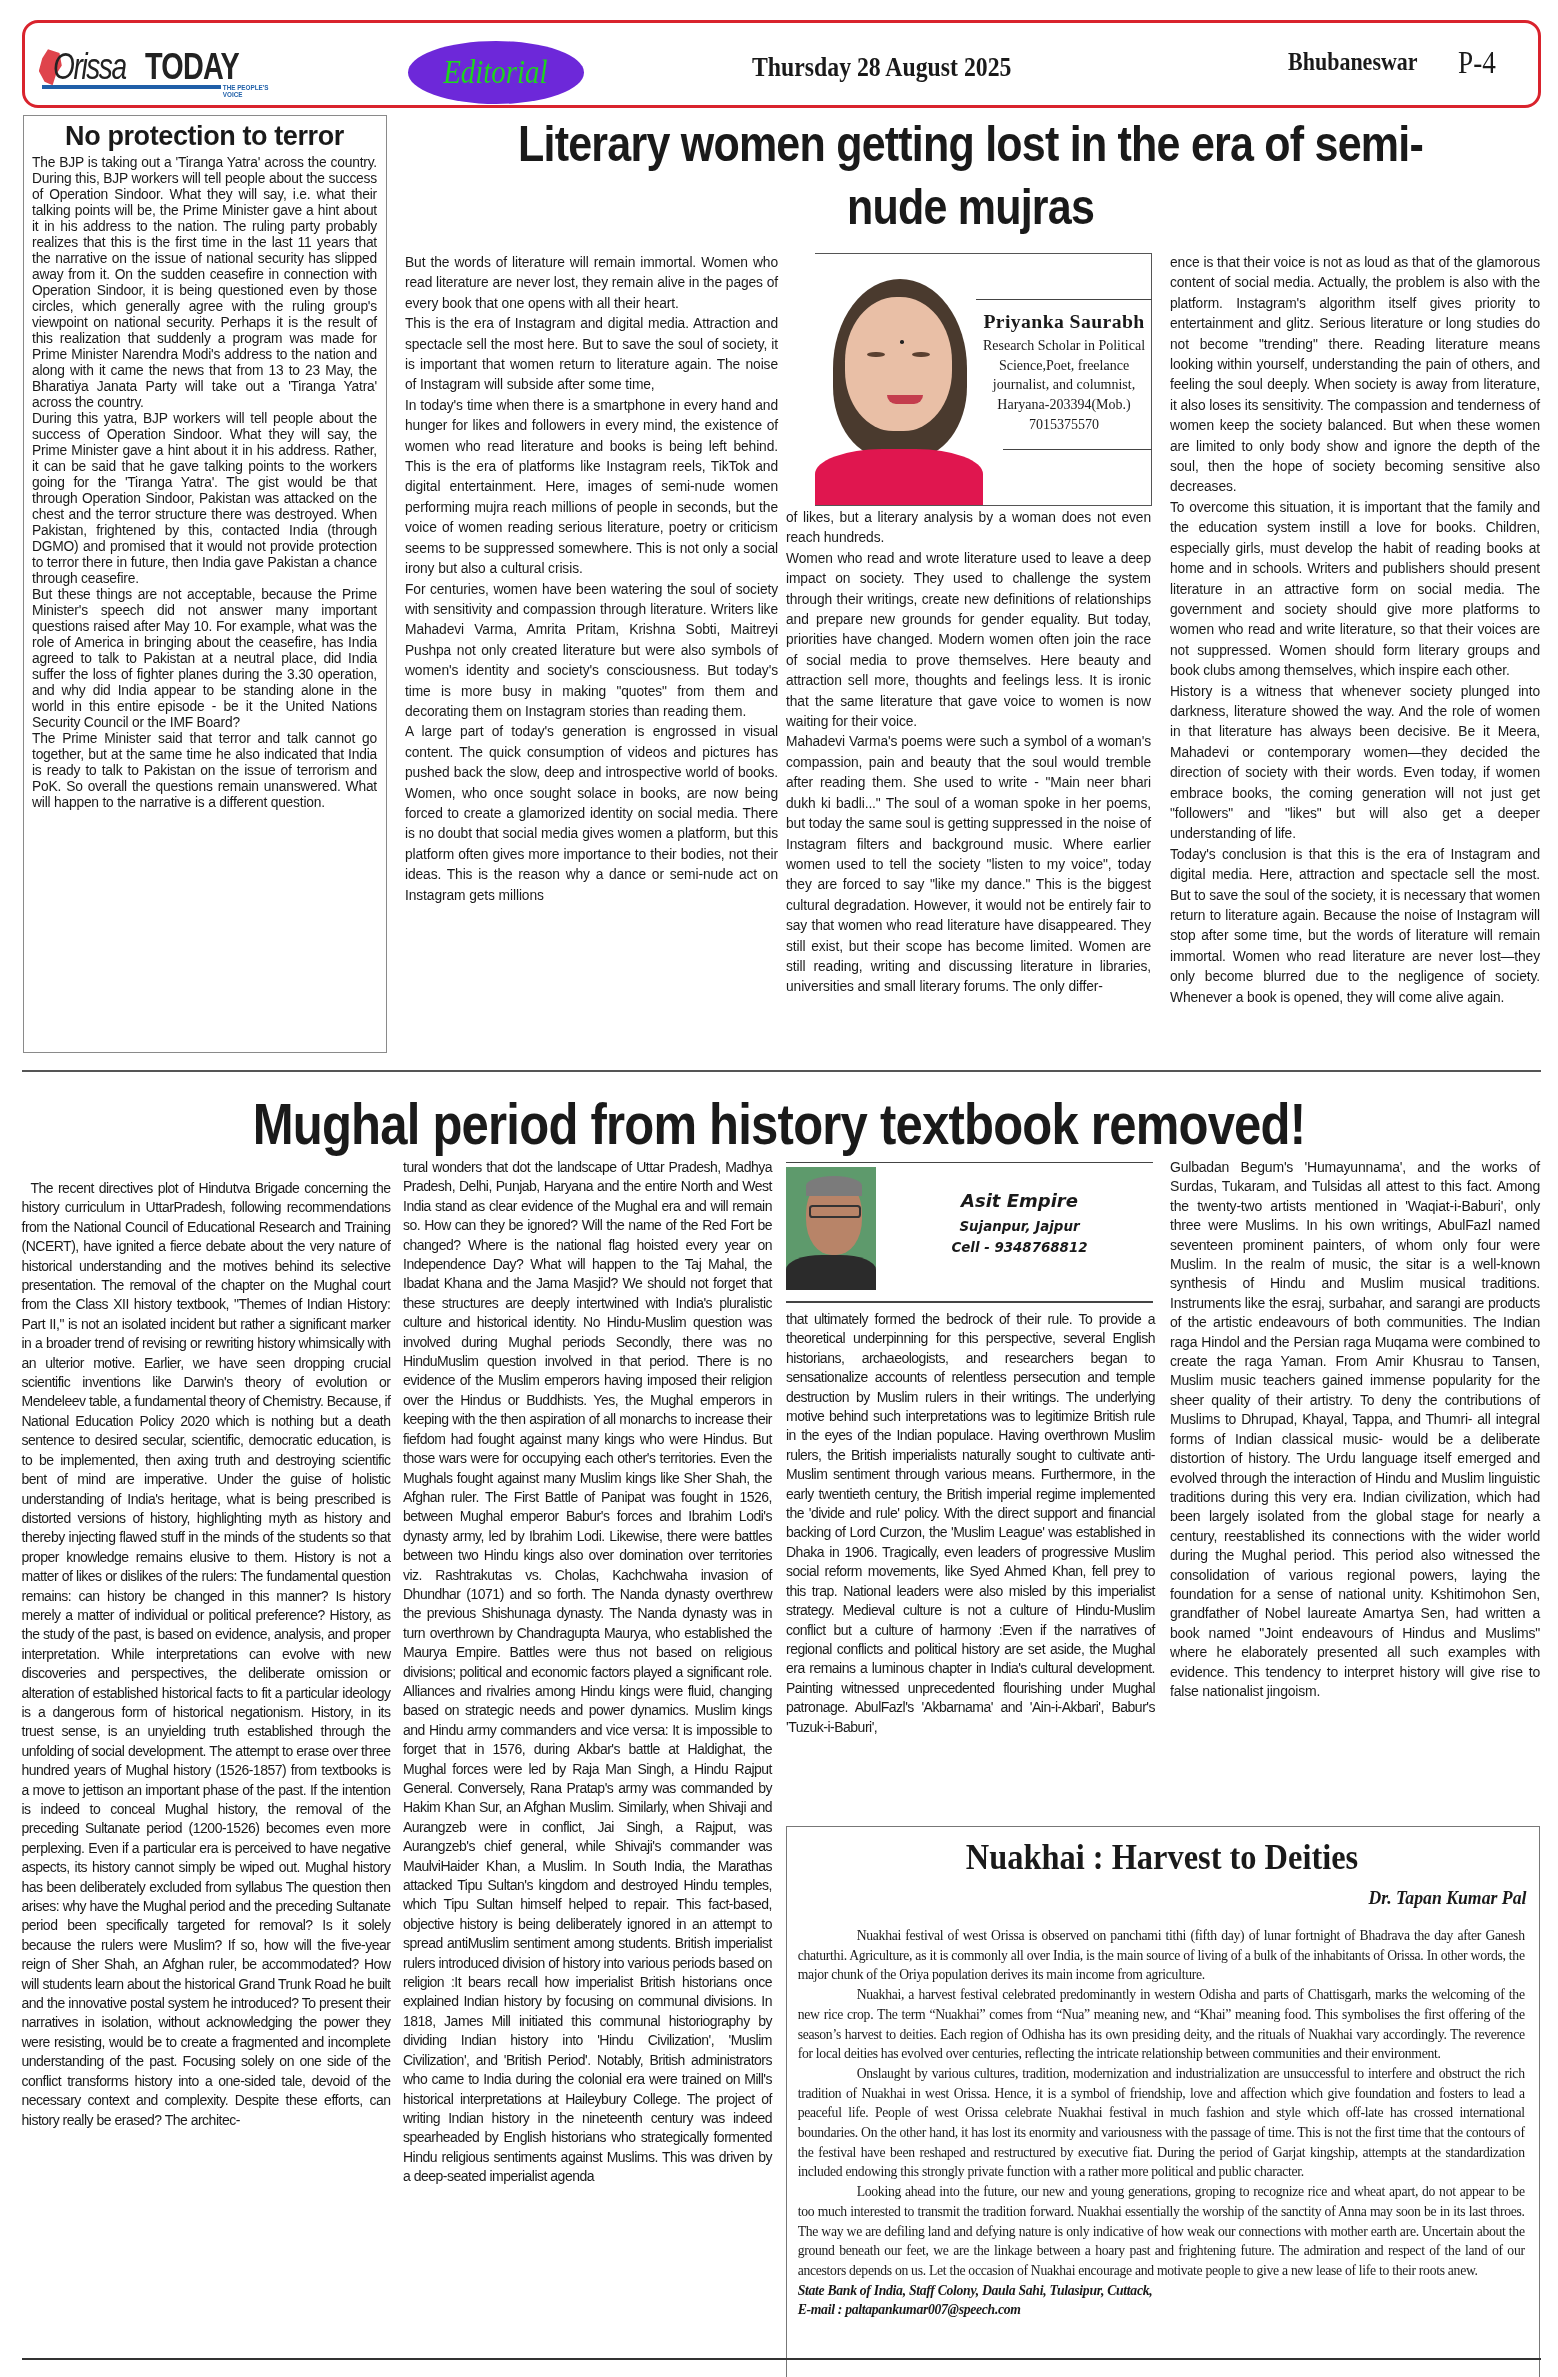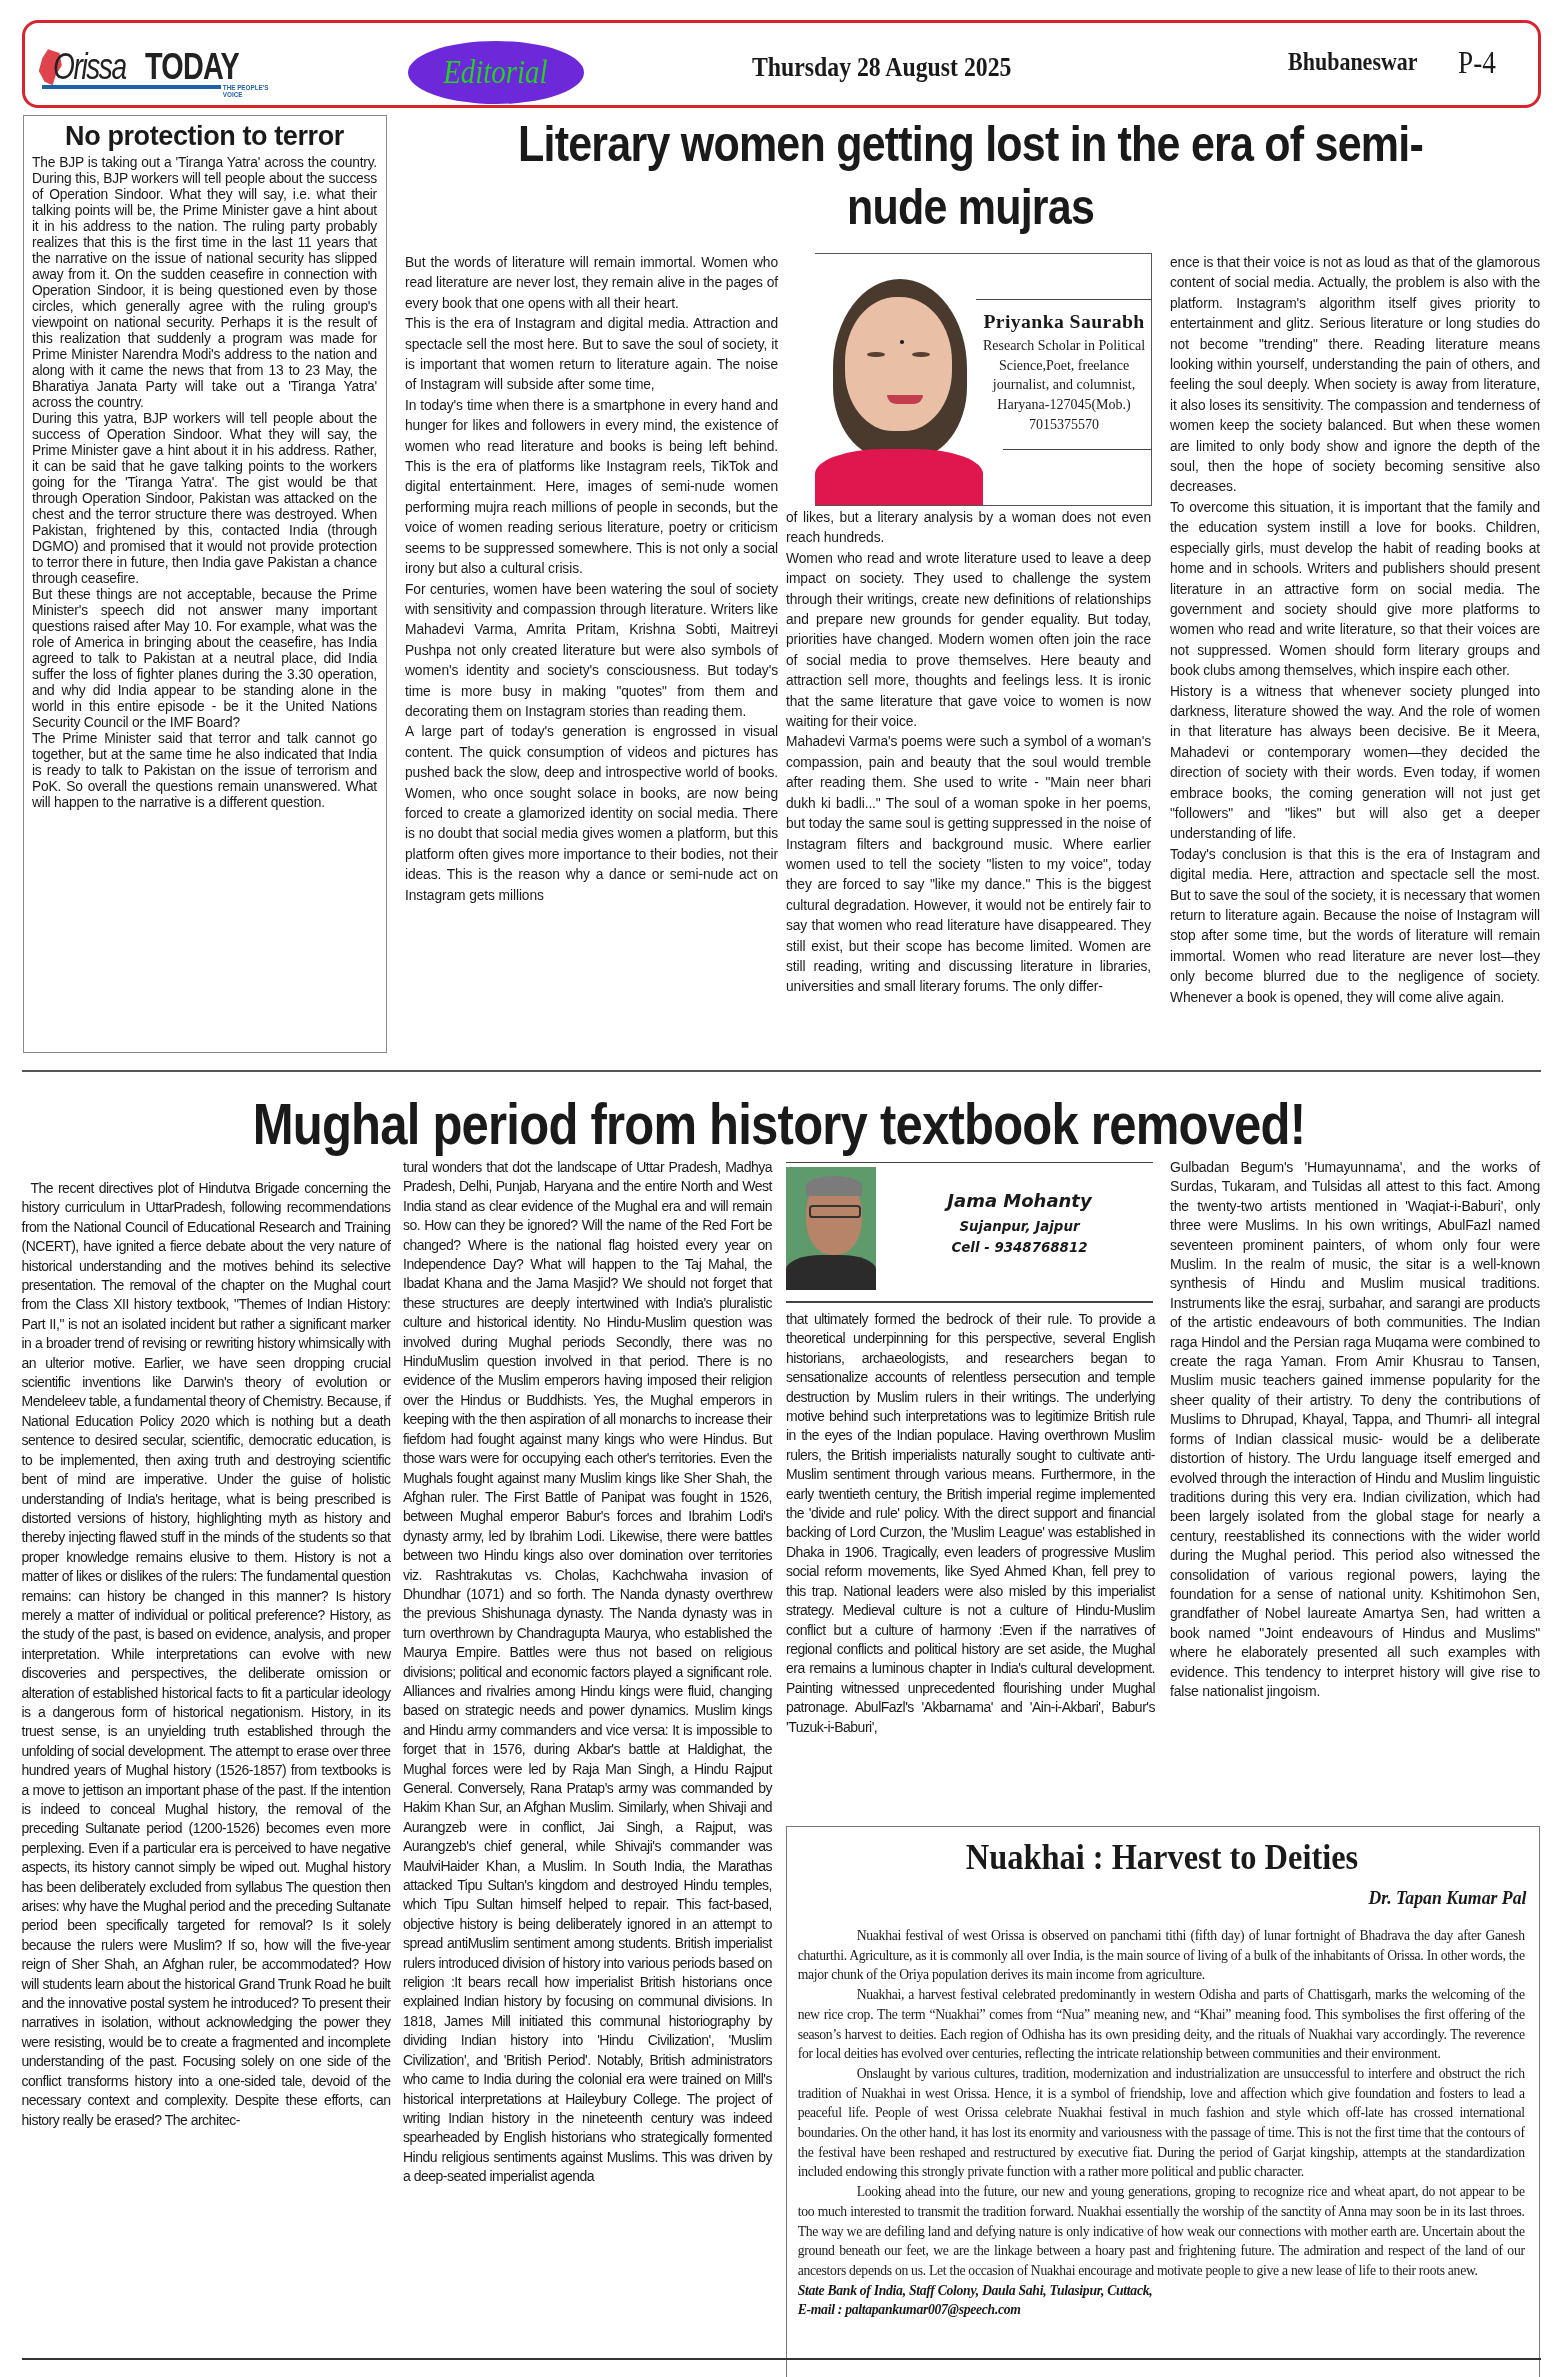--- a/index.html
+++ b/index.html
@@ -147,21 +147,21 @@
     <div class="photo-hair"></div>
     <div class="photo-face"></div>
     <div class="photo-bindi"></div>
     <div class="photo-eye1"></div>
     <div class="photo-eye2"></div>
     <div class="photo-lips"></div>
     <div class="photo-dress"></div>
   </div>
   <div class="author-rule1"></div>
   <div class="author-name">Priyanka Saurabh</div>
-  <div class="author-desc">Research Scholar in Political Science,Poet, freelance journalist, and columnist, Haryana-127045(Mob.) 7015375570</div>
+  <div class="author-desc">Research Scholar in Political Science,Poet, freelance journalist, and columnist, Haryana-203394(Mob.) 7015375570</div>
   <div class="author-rule2"></div>
 </div>
 
 <div class="txt lit-col lit-c2">
   <p>of likes, but a literary analysis by a woman does not even reach hundreds.</p>
   <p>Women who read and wrote literature used to leave a deep impact on society. They used to challenge the system through their writings, create new definitions of relationships and prepare new grounds for gender equality. But today, priorities have changed. Modern women often join the race of social media to prove themselves. Here beauty and attraction sell more, thoughts and feelings less. It is ironic that the same literature that gave voice to women is now waiting for their voice.</p>
   <p>Mahadevi Varma's poems were such a symbol of a woman's compassion, pain and beauty that the soul would tremble after reading them. She used to write - "Main neer bhari dukh ki badli..." The soul of a woman spoke in her poems, but today the same soul is getting suppressed in the noise of Instagram filters and background music. Where earlier women used to tell the society "listen to my voice", today they are forced to say "like my dance." This is the biggest cultural degradation. However, it would not be entirely fair to say that women who read literature have disappeared. They still exist, but their scope has become limited. Women are still reading, writing and discussing literature in libraries, universities and small literary forums. The only differ-</p>
 </div>
 
 <div class="txt lit-col lit-c3">
@@ -183,21 +183,21 @@
 </div>
 
 <div class="mug-author">
   <div class="mug-author-rule-top"></div>
   <div class="mug-photo">
     <div class="head"></div>
       <div class="hairline"></div>
       <div class="glasses"></div>
       <div class="body"></div>
   </div>
-  <div class="mug-name">Jama Mohanty</div>
+  <div class="mug-name">Asit Empire</div>
   <div class="mug-loc">Sujanpur, Jajpur</div>
   <div class="mug-cell">Cell - 9348768812</div>
   <div class="mug-author-rule-bot"></div>
 </div>
 
 <div class="txt mug-col mug-c3">
   <p>that ultimately formed the bedrock of their rule. To provide a theoretical underpinning for this perspective, several English historians, archaeologists, and researchers began to sensationalize accounts of relentless persecution and temple destruction by Muslim rulers in their writings. The underlying motive behind such interpretations was to legitimize British rule in the eyes of the Indian populace. Having overthrown Muslim rulers, the British imperialists naturally sought to cultivate anti-Muslim sentiment through various means. Furthermore, in the early twentieth century, the British imperial regime implemented the 'divide and rule' policy. With the direct support and financial backing of Lord Curzon, the 'Muslim League' was established in Dhaka in 1906. Tragically, even leaders of progressive Muslim social reform movements, like Syed Ahmed Khan, fell prey to this trap. National leaders were also misled by this imperialist strategy. Medieval culture is not a culture of Hindu-Muslim conflict but a culture of harmony :Even if the narratives of regional conflicts and political history are set aside, the Mughal era remains a luminous chapter in India's cultural development. Painting witnessed unprecedented flourishing under Mughal patronage. AbulFazl's 'Akbarnama' and 'Ain-i-Akbari', Babur's 'Tuzuk-i-Baburi',</p>
 </div>
 <div class="txt mug-col mug-c4">
   <p>Gulbadan Begum's 'Humayunnama', and the works of Surdas, Tukaram, and Tulsidas all attest to this fact. Among the twenty-two artists mentioned in 'Waqiat-i-Baburi', only three were Muslims. In his own writings, AbulFazl named seventeen prominent painters, of whom only four were Muslim. In the realm of music, the sitar is a well-known synthesis of Hindu and Muslim musical traditions. Instruments like the esraj, surbahar, and sarangi are products of the artistic endeavours of both communities. The Indian raga Hindol and the Persian raga Muqama were combined to create the raga Yaman. From Amir Khusrau to Tansen, Muslim music teachers gained immense popularity for the sheer quality of their artistry. To deny the contributions of Muslims to Dhrupad, Khayal, Tappa, and Thumri- all integral forms of Indian classical music- would be a deliberate distortion of history. The Urdu language itself emerged and evolved through the interaction of Hindu and Muslim linguistic traditions during this very era. Indian civilization, which had been largely isolated from the global stage for nearly a century, reestablished its connections with the wider world during the Mughal period. This period also witnessed the consolidation of various regional powers, laying the foundation for a sense of national unity. Kshitimohon Sen, grandfather of Nobel laureate Amartya Sen, had written a book named "Joint endeavours of Hindus and Muslims" where he elaborately presented all such examples with evidence. This tendency to interpret history will give rise to false nationalist jingoism.</p>

